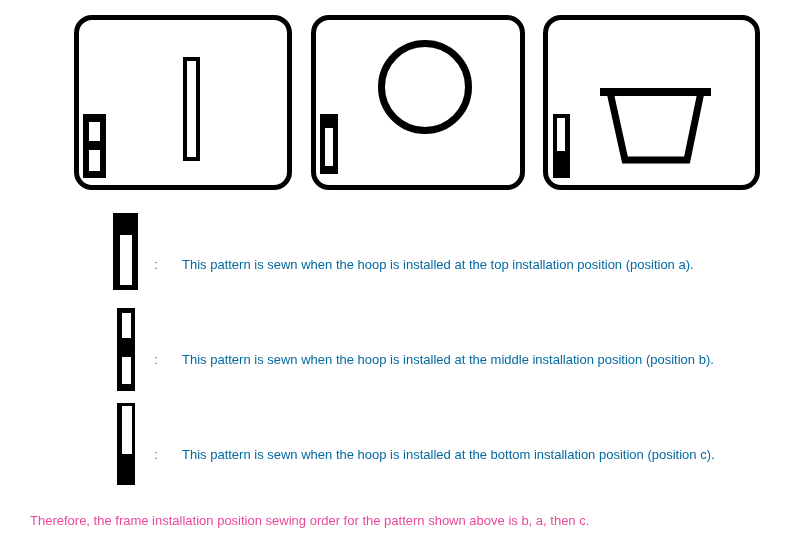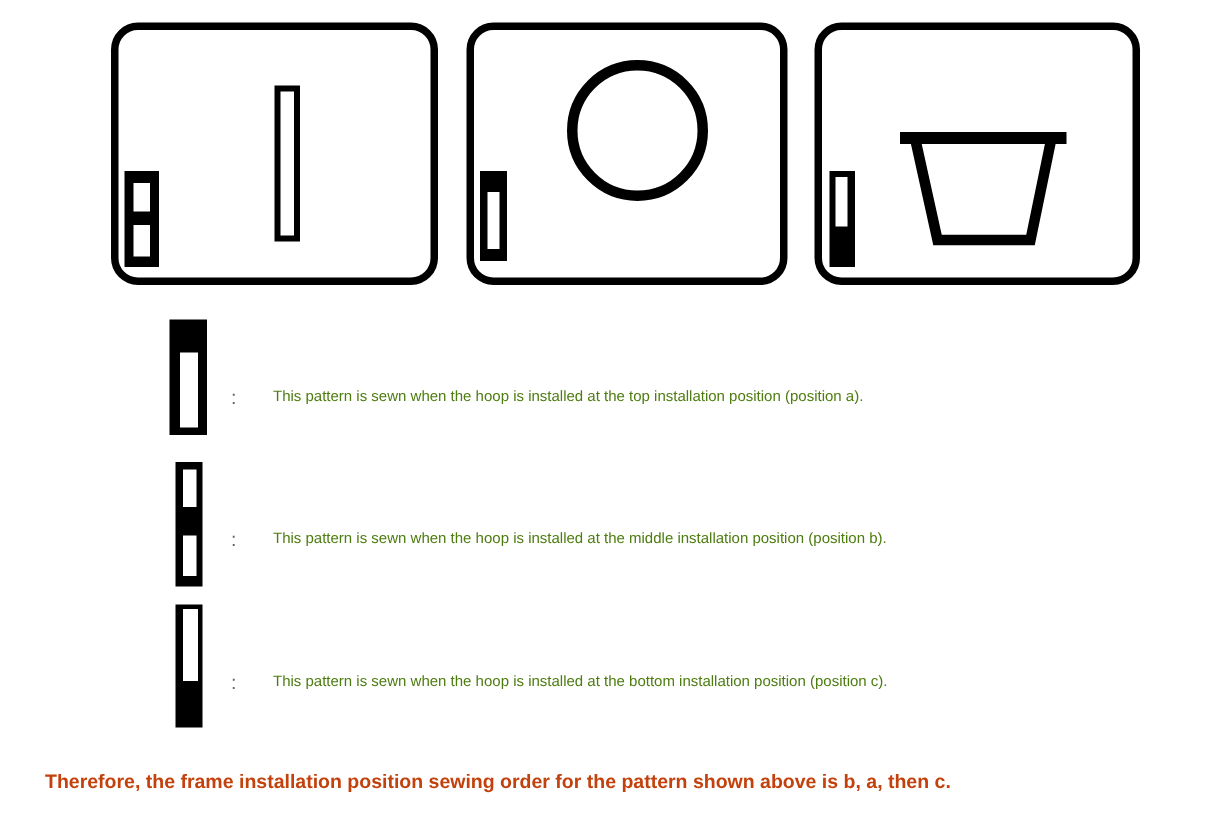--- a/index.html
+++ b/index.html
@@ -60,29 +60,29 @@
   .icon-c { left: 117px; top: 403px; width: 18px; height: 82px; }
   .icon-c .s1 { left: 5px; top: 3px; width: 10px; height: 48px; }
 
   
   .legend-colon {
     position: absolute; left: 154px; width: 12px;
     color: #5b6470; font-size: 13px; line-height: 18px;
   }
   .legend-text {
     position: absolute; left: 182px; width: 615px;
-    color: #4d7c0f; font-size: 10px; line-height: 18px;
+    color: #0369a1; font-size: 13px; line-height: 18px;
   }
   .colon-1, .text-1 { top: 256px; }
   .colon-2, .text-2 { top: 351px; }
   .colon-3, .text-3 { top: 446px; }
 
   .footer-text {
     position: absolute; left: 30px; top: 512px; width: 740px;
-    color: #c2410c; font-size: 13px; line-height: 18px; font-weight: bold;
+    color: #ec4899; font-size: 13px; line-height: 18px;
   }
 </style>
 </head>
 <body>
 
 <div class="page">
 
   <div class="pattern-box box-1">
     <div class="bar-pattern"></div>
     <div class="ind ind-box1">

